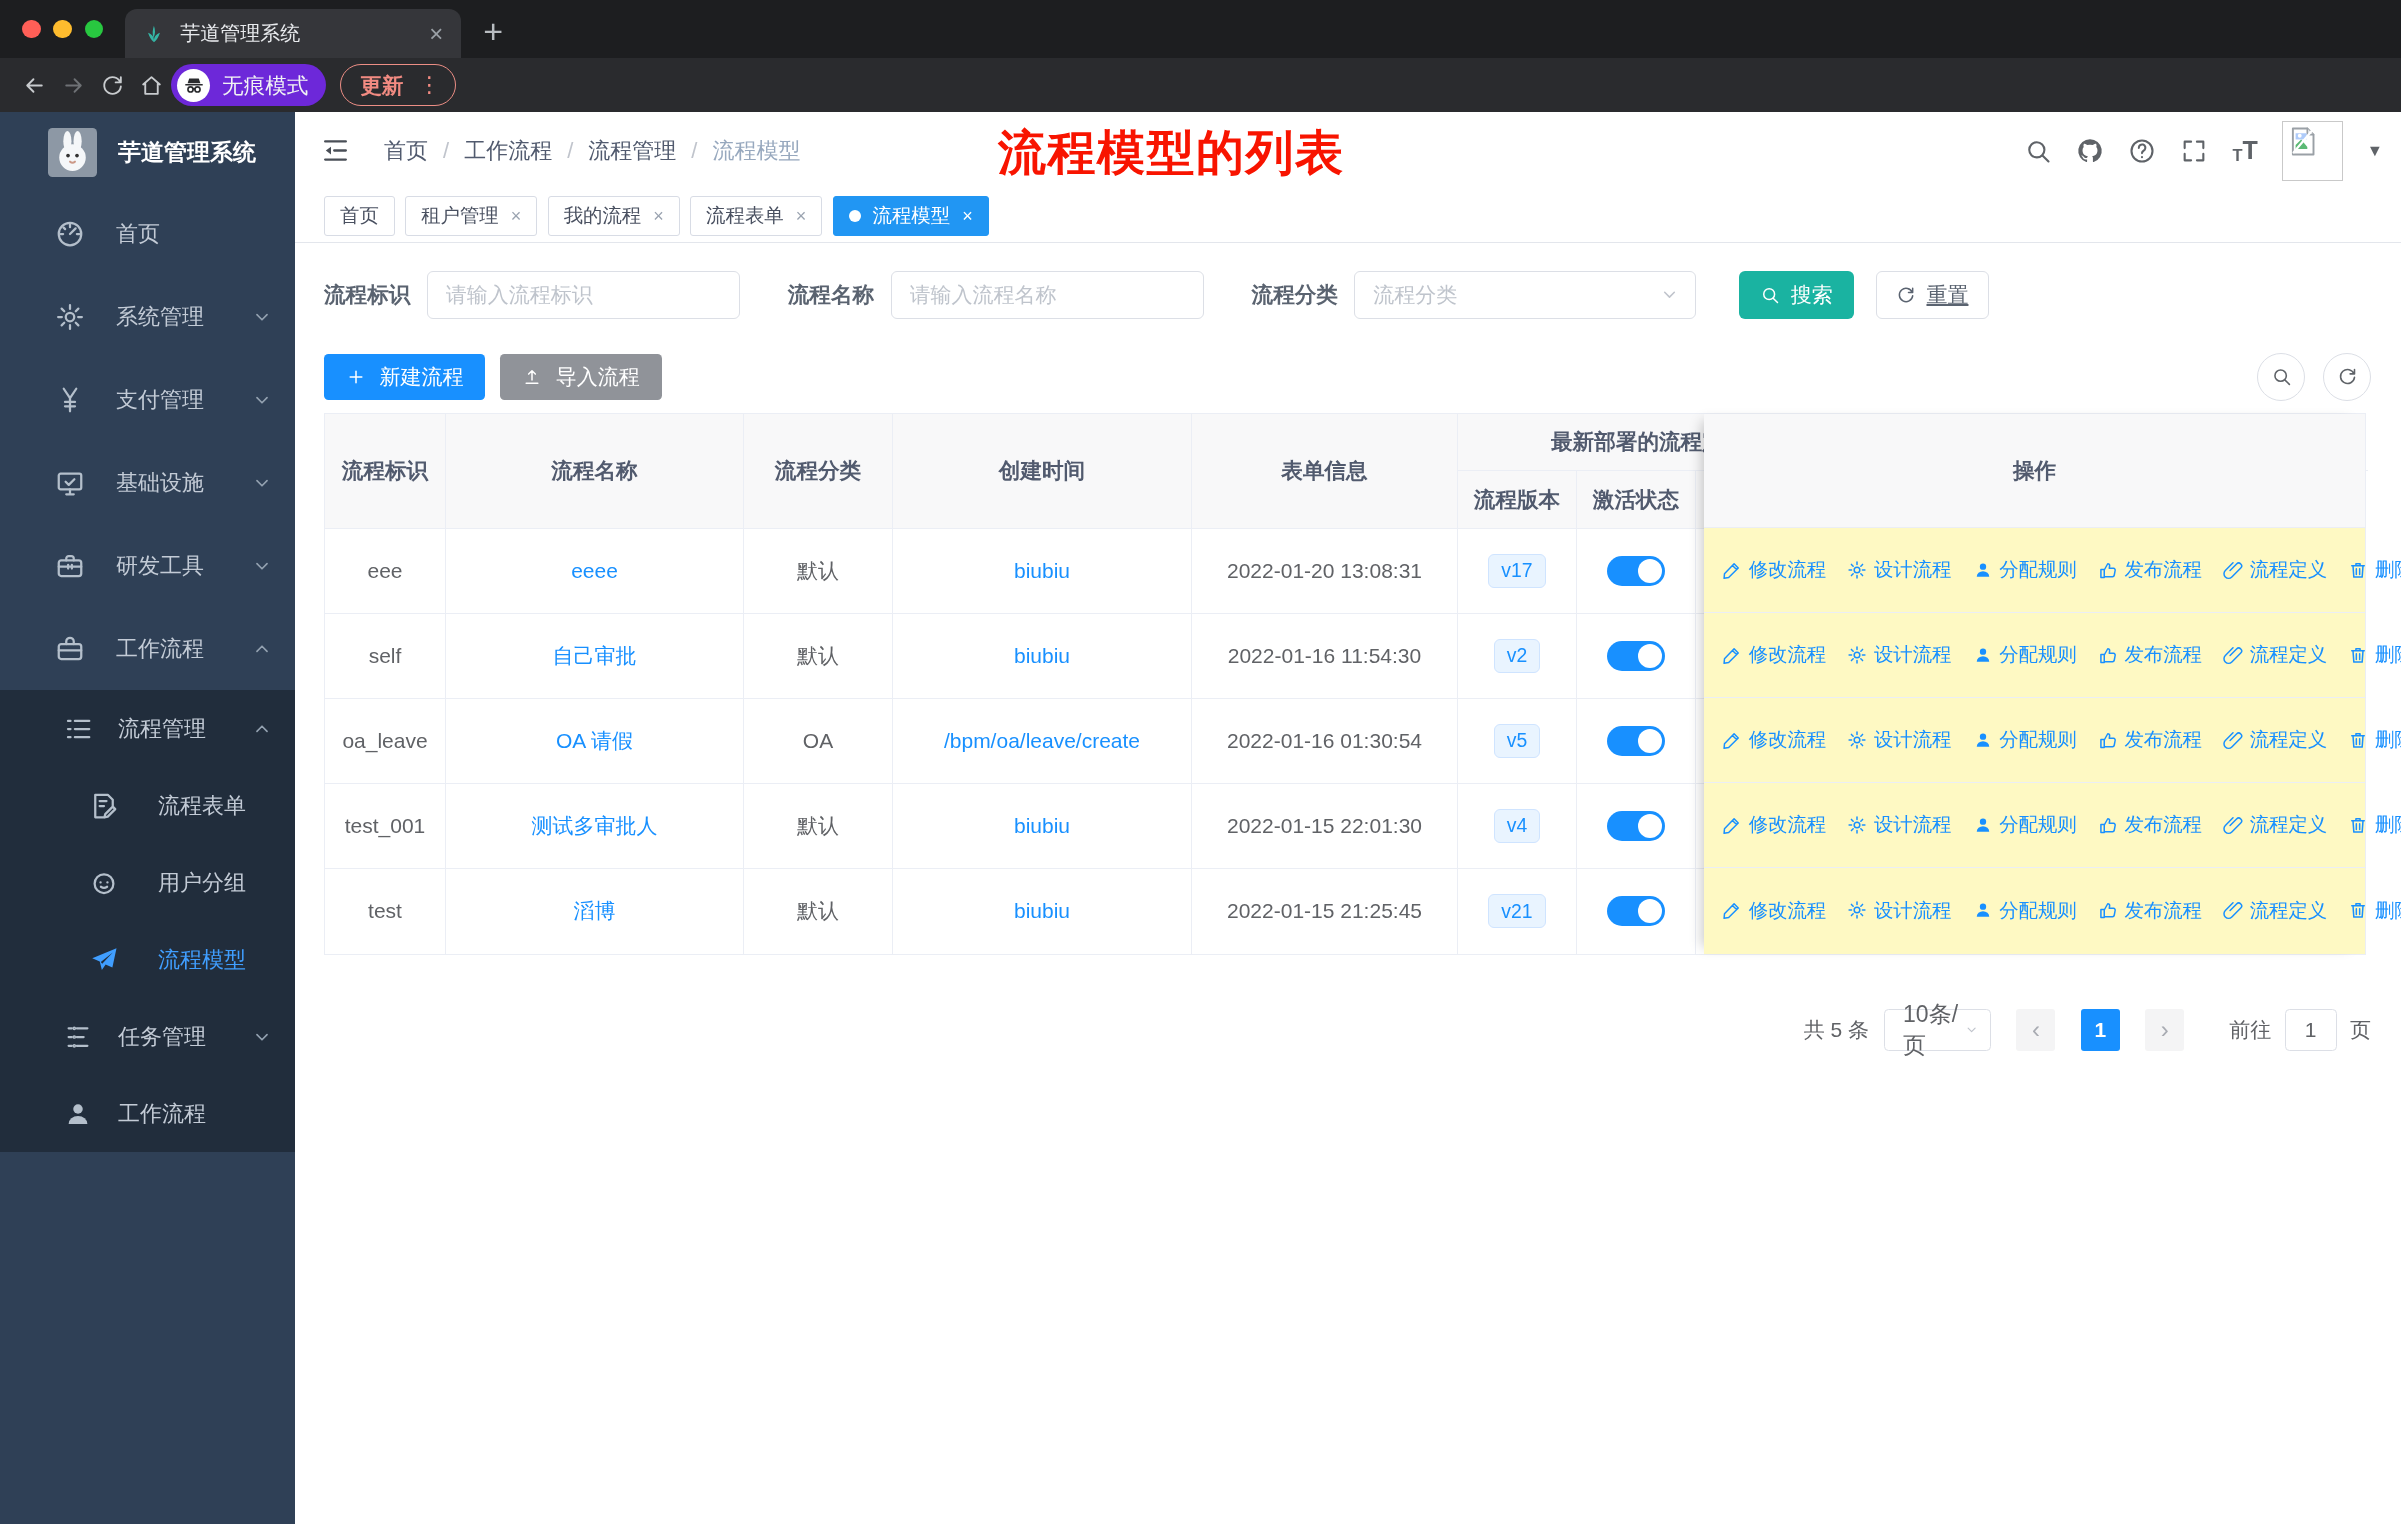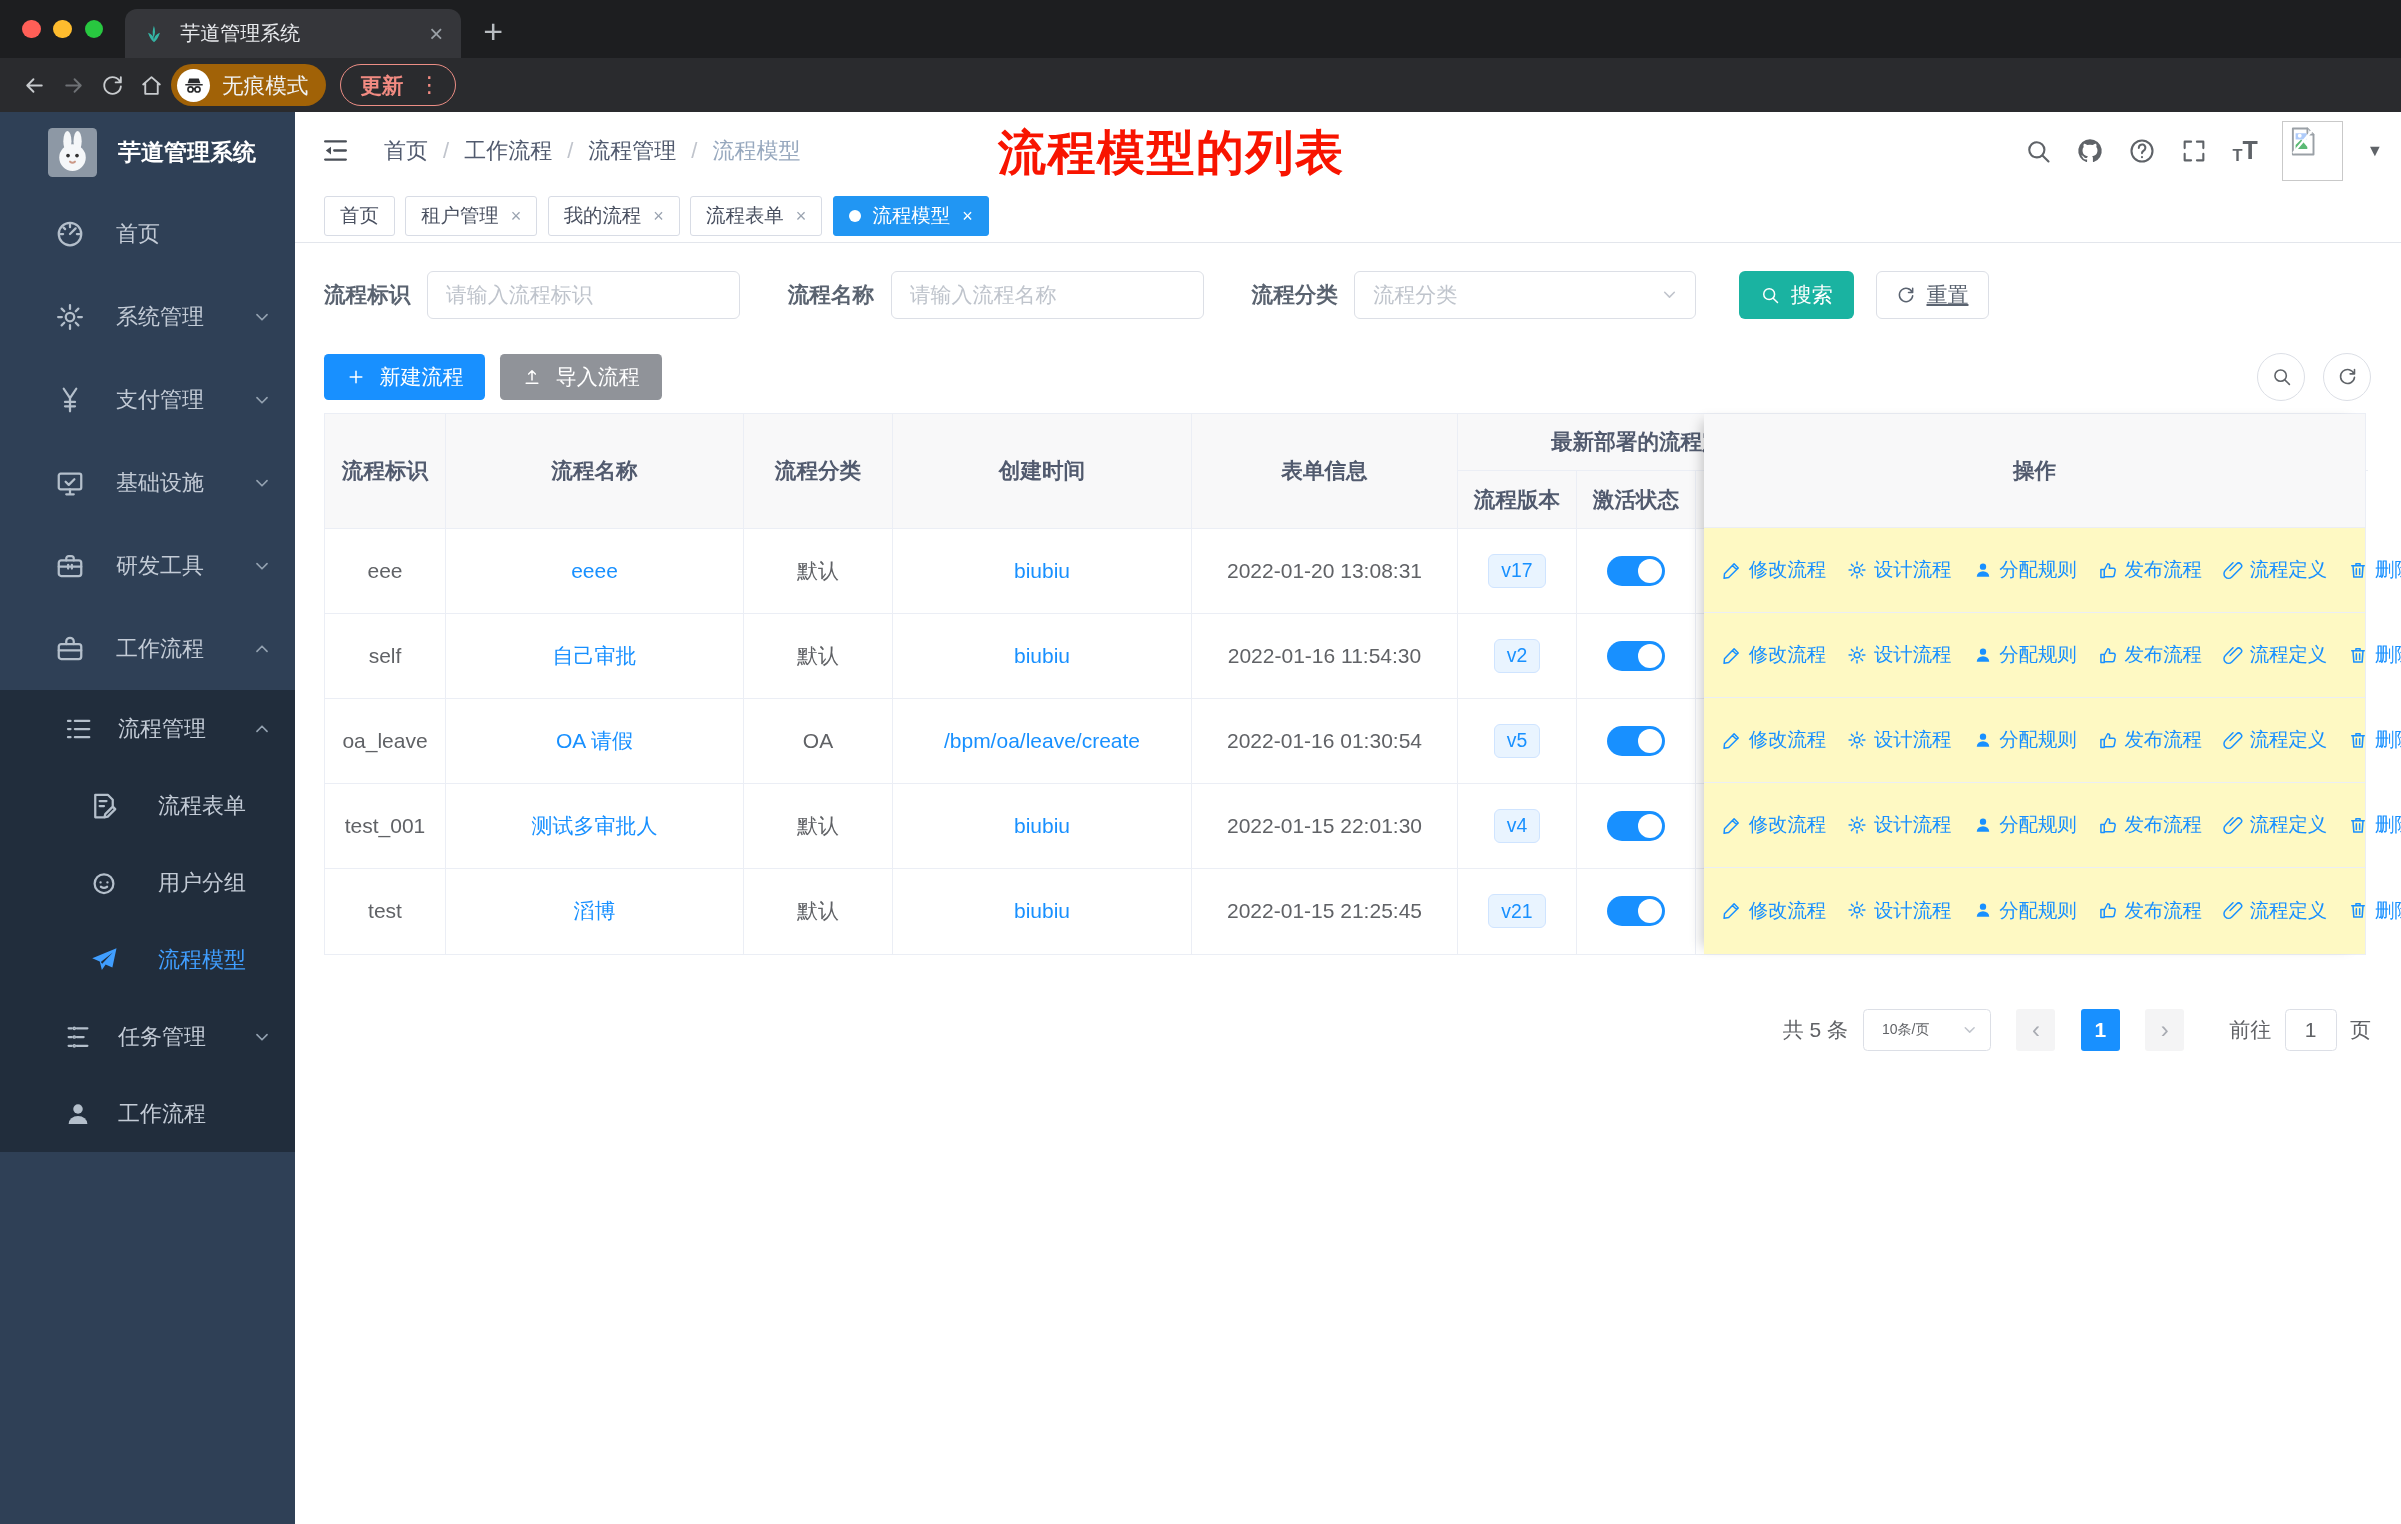--- a/index.html
+++ b/index.html
@@ -23,21 +23,21 @@
   .nbtn.dim{color:#6e7175;}
   .nbtn svg{width:25px;height:25px;}
   .urlbar{flex:1;height:42px;background:#202124;border-radius:21px;margin:0 13.4px;display:flex;align-items:center;padding:0 21px;font-size:21.6px;color:#9aa0a6;}
   .urlbar .warn{width:22px;height:22px;margin-right:10.4px;}
   .url-div{width:0.7px;height:22px;background:#5f6368;margin:0 15px;}
   .url-domain{color:#e8eaed;}
   .url-path{color:#9aa0a6;}
   .url-right{margin-left:auto;display:flex;align-items:center;gap:25px;color:#a8abae;}
   .url-right svg{width:24px;height:24px;}
   .star{font-size:27px;line-height:1;}
-  .incog{height:42px;background:#a16207;border-radius:21px;display:flex;align-items:center;gap:12px;padding:0 18px 0 6px;color:#f1f3f4;font-size:21.6px;margin-right:13.4px;white-space:nowrap;}
+  .incog{height:42px;background:#6d28d9;border-radius:21px;display:flex;align-items:center;gap:12px;padding:0 18px 0 6px;color:#f1f3f4;font-size:21.6px;margin-right:13.4px;white-space:nowrap;}
   .incog-ic{width:33px;height:33px;border-radius:50%;background:#fff;color:#2a2b2e;display:flex;align-items:center;justify-content:center;}
   .incog-ic svg{width:22px;height:22px;}
   .update{height:42px;border:1.5px solid #ec8e85;border-radius:21px;color:#f28b82;display:flex;align-items:center;gap:15px;padding:0 15px 0 19.4px;font-size:21.6px;font-weight:700;white-space:nowrap;}
   .update .dots{font-size:22px;font-weight:400;letter-spacing:0;}
 
   
   .app{display:flex;height:1413px;}
   .sidebar{width:295px;background:#2f4056;flex-shrink:0;color:#c3cbd6;}
   .logo{height:80px;display:flex;align-items:center;padding-left:48px;gap:21px;}
   .logo-img{width:49px;height:49px;border-radius:4.5px;overflow:hidden;flex-shrink:0;}
@@ -122,21 +122,21 @@
 
   .ops{position:absolute;top:0;right:0;width:661px;bottom:0;background:#fef9c3;box-shadow:-9px 0 12px -7.4px rgba(0,0,0,.22);}
   .ops-head{height:114px;background:#f8f8f9;display:flex;align-items:center;justify-content:center;font-size:21.6px;font-weight:700;color:#515a6e;border-bottom:0.7px solid #ebeef5;}
   .ops-row{height:85px;display:flex;align-items:center;padding-left:18px;gap:21px;border-bottom:0.7px solid #ebeef5;font-size:19.4px;}
   .ops-row:last-child{border-bottom:none;}
   .op{color:#1890ff;display:flex;align-items:center;gap:6.7px;cursor:pointer;white-space:nowrap;}
   .op svg{width:20px;height:20px;}
 
   
   .pager{display:flex;align-items:center;justify-content:flex-end;margin-top:54px;gap:15px;font-size:21px;color:#606266;}
-  .psel{width:128px;height:42px;border:0.7px solid #dcdfe6;border-radius:4.5px;display:flex;align-items:center;justify-content:space-between;padding:0 10.4px 0 18px;font-size:14px;color:#606266;cursor:pointer;}
+  .psel{width:107px;height:42px;border:0.7px solid #dcdfe6;border-radius:4.5px;display:flex;align-items:center;justify-content:flex-end;padding:0 10.4px 0 18px;font-size:23px;color:#606266;cursor:pointer;}
   .psel svg{width:19.4px;height:19.4px;color:#c0c4cc;}
   .pbtn{width:39px;height:42px;background:#f4f4f5;border-radius:3px;display:flex;align-items:center;justify-content:center;color:#a8abb2;font-size:24px;cursor:pointer;margin-left:10.4px;}
   .pcur{width:39px;height:42px;background:#1890ff;border-radius:3px;color:#fff;display:flex;align-items:center;justify-content:center;font-weight:700;margin-left:10.4px;cursor:pointer;}
   .pgoto{margin-left:30px;display:flex;align-items:center;gap:13.4px;}
   .pgoto-input{width:52px;height:42px;border:0.7px solid #dcdfe6;border-radius:4.5px;text-align:center;font-size:21px;color:#606266;outline:none;font-family:inherit;}
 </style>
 </head>
 <body>
 
 <svg width="0" height="0" style="position:absolute">

